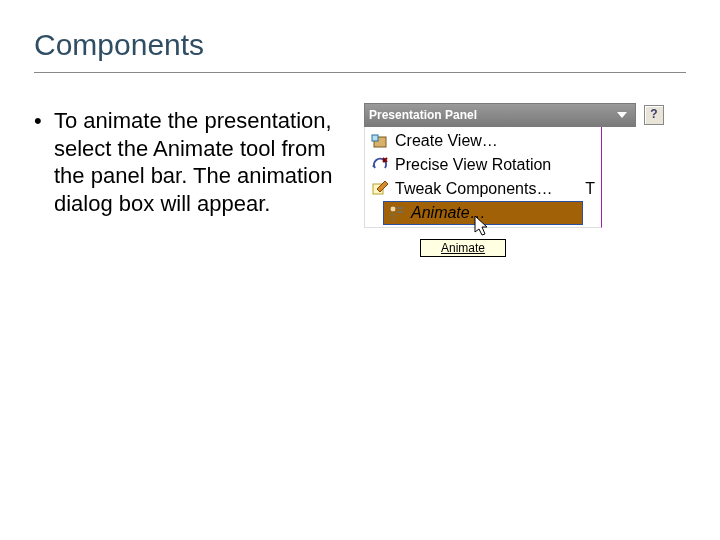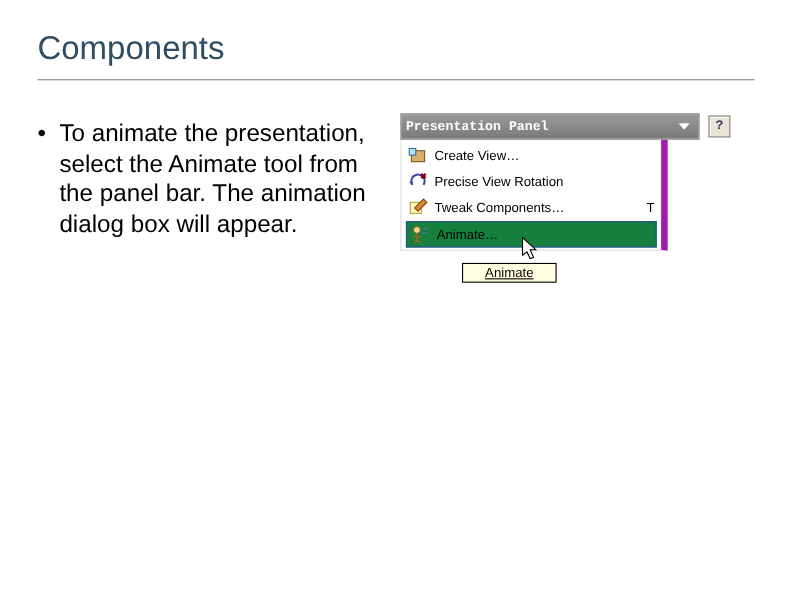--- a/index.html
+++ b/index.html
@@ -82,40 +82,41 @@
     color: #3a3a6e;
     font-size: 12px;
     font-weight: bold;
     text-align: center;
     line-height: 16px;
     margin-left: 8px;
     box-shadow: inset 1px 1px 0 #fff;
   }
   .menu-list {
     border-left: 1px solid #ddd;
-    border-right: 6px solid #a21caf;
+    border-right: 1px solid #a21caf;
     border-bottom: 1px solid #ddd;
     background: #fff;
-    font-size: 12px;
+    font-size: 16px;
     color: #000;
     padding: 2px 0;
     width: 236px;
   }
   .menu-item {
     display: flex;
     align-items: center;
     height: 24px;
     padding: 0 6px;
   }
   .menu-item.hover {
     border: 1px solid #2a4ea0;
-    background: #15803d;
-    margin: 0 4px;
+    background: #a16207;
+    margin: 0 18px;
     padding: 0 3px;
     height: 22px;
+    font-style: italic;
   }
   .menu-item .icon {
     width: 18px; height: 18px;
     margin-right: 6px;
     flex: 0 0 18px;
     display: flex;
     align-items: center;
     justify-content: center;
   }
   .menu-item .label { flex: 1 1 auto; white-space: nowrap; }
@@ -150,21 +151,21 @@
 
     <div class="text-col">
       <div class="bullet-row">
         <div class="bullet-dot">•</div>
         <div class="bullet-text">To animate the presentation, select the  Animate tool from the panel bar. The animation dialog box will appear.</div>
       </div>
     </div>
 
     <div class="img-col">
 
-      <div style="display:flex;align-items:center;font-family:Liberation Mono, monospace;">
+      <div style="display:flex;align-items:center;">
         <div class="panel-bar" style="flex:1 1 auto;">
           <span class="label">Presentation Panel</span>
           <span class="dropdown-tri"></span>
         </div>
         <div class="help-btn">?</div>
       </div>
 
       <div class="menu-list">
 
         <div class="menu-item">

